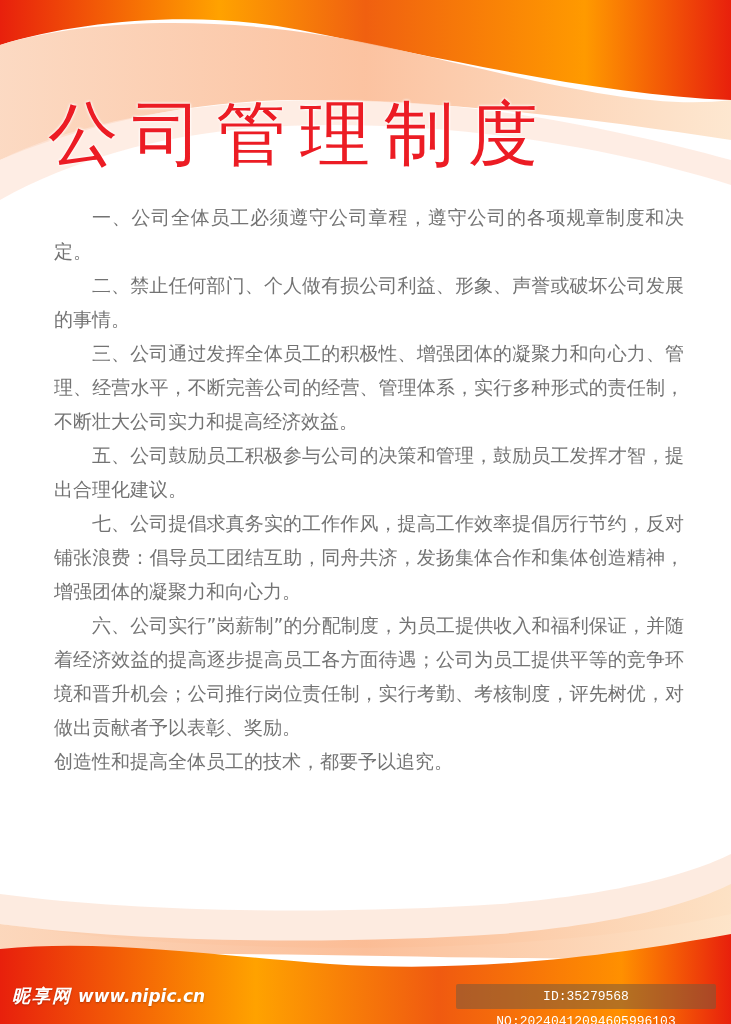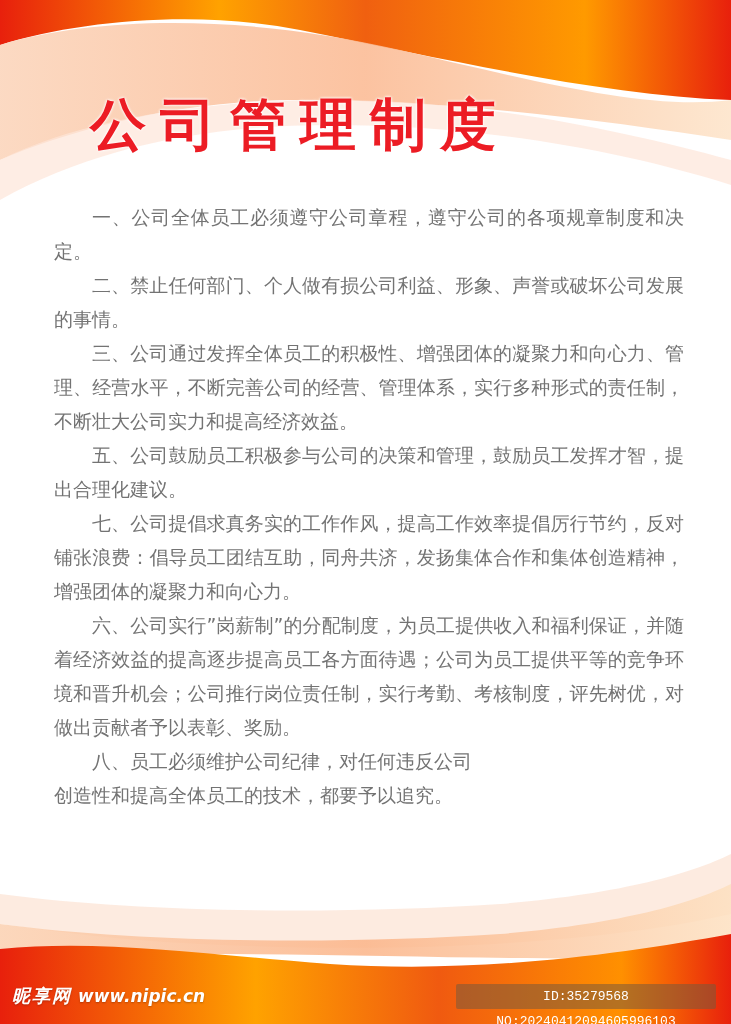--- a/index.html
+++ b/index.html
@@ -7,21 +7,21 @@
     width: 731px; height: 1024px; position: relative; overflow: hidden;
     background: #ffffff;
     font-family: "DejaVu Sans", "Liberation Sans", sans-serif;
   }
   .wave-top, .wave-bottom { position: absolute; left: 0; width: 731px; }
   .wave-top { top: 0; height: 200px; }
   .wave-bottom { bottom: 0; height: 170px; }
   .title {
     position: absolute; top: 88px; left: 0; width: 600px;
     text-align: center;
-    font-size: 56px; font-weight: bold; letter-spacing: 14px;
+    font-size: 70px; font-weight: normal; letter-spacing: 14px;
     color: #ec1c24;
     text-shadow: 0 0 3px #fff, 0 0 3px #fff;
   }
   .content {
     position: absolute; top: 200px; left: 54px; width: 630px;
     font-size: 19px; line-height: 34px; color: #737373;
   }
   .para { margin: 0; text-indent: 2em; text-align: justify; }
   .footer-logo {
     position: absolute; left: 12px; top: 983px;
@@ -62,21 +62,20 @@
 
 <div class="title">公司管理制度</div>
 
 <div class="content">
   <p class="para">一、公司全体员工必须遵守公司章程，遵守公司的各项规章制度和决定。</p>
   <p class="para">二、禁止任何部门、个人做有损公司利益、形象、声誉或破坏公司发展的事情。</p>
   <p class="para">三、公司通过发挥全体员工的积极性、增强团体的凝聚力和向心力、管理、经营水平，不断完善公司的经营、管理体系，实行多种形式的责任制，不断壮大公司实力和提高经济效益。</p>
   <p class="para">五、公司鼓励员工积极参与公司的决策和管理，鼓励员工发挥才智，提出合理化建议。</p>
   <p class="para">七、公司提倡求真务实的工作作风，提高工作效率提倡厉行节约，反对铺张浪费：倡导员工团结互助，同舟共济，发扬集体合作和集体创造精神，增强团体的凝聚力和向心力。</p>
   <p class="para">六、公司实行”岗薪制”的分配制度，为员工提供收入和福利保证，并随着经济效益的提高逐步提高员工各方面待遇；公司为员工提供平等的竞争环境和晋升机会；公司推行岗位责任制，实行考勤、考核制度，评先树优，对做出贡献者予以表彰、奖励。</p>
-  <p class="para">八、员工必须维护公司纪律，对任何违反公司</p>
   <p class="para" style="text-indent:0">创造性和提高全体员工的技术，都要予以追究。</p>
 </div>
 
 <svg class="wave-bottom" viewBox="0 0 731 170" preserveAspectRatio="none">
   <defs>
     <linearGradient id="gBot" x1="0" y1="0" x2="1" y2="0">
       <stop offset="0" stop-color="#e8200c"></stop>
       <stop offset="0.35" stop-color="#ffa200"></stop>
       <stop offset="0.6" stop-color="#f05a10"></stop>
       <stop offset="0.85" stop-color="#ff9000"></stop>

